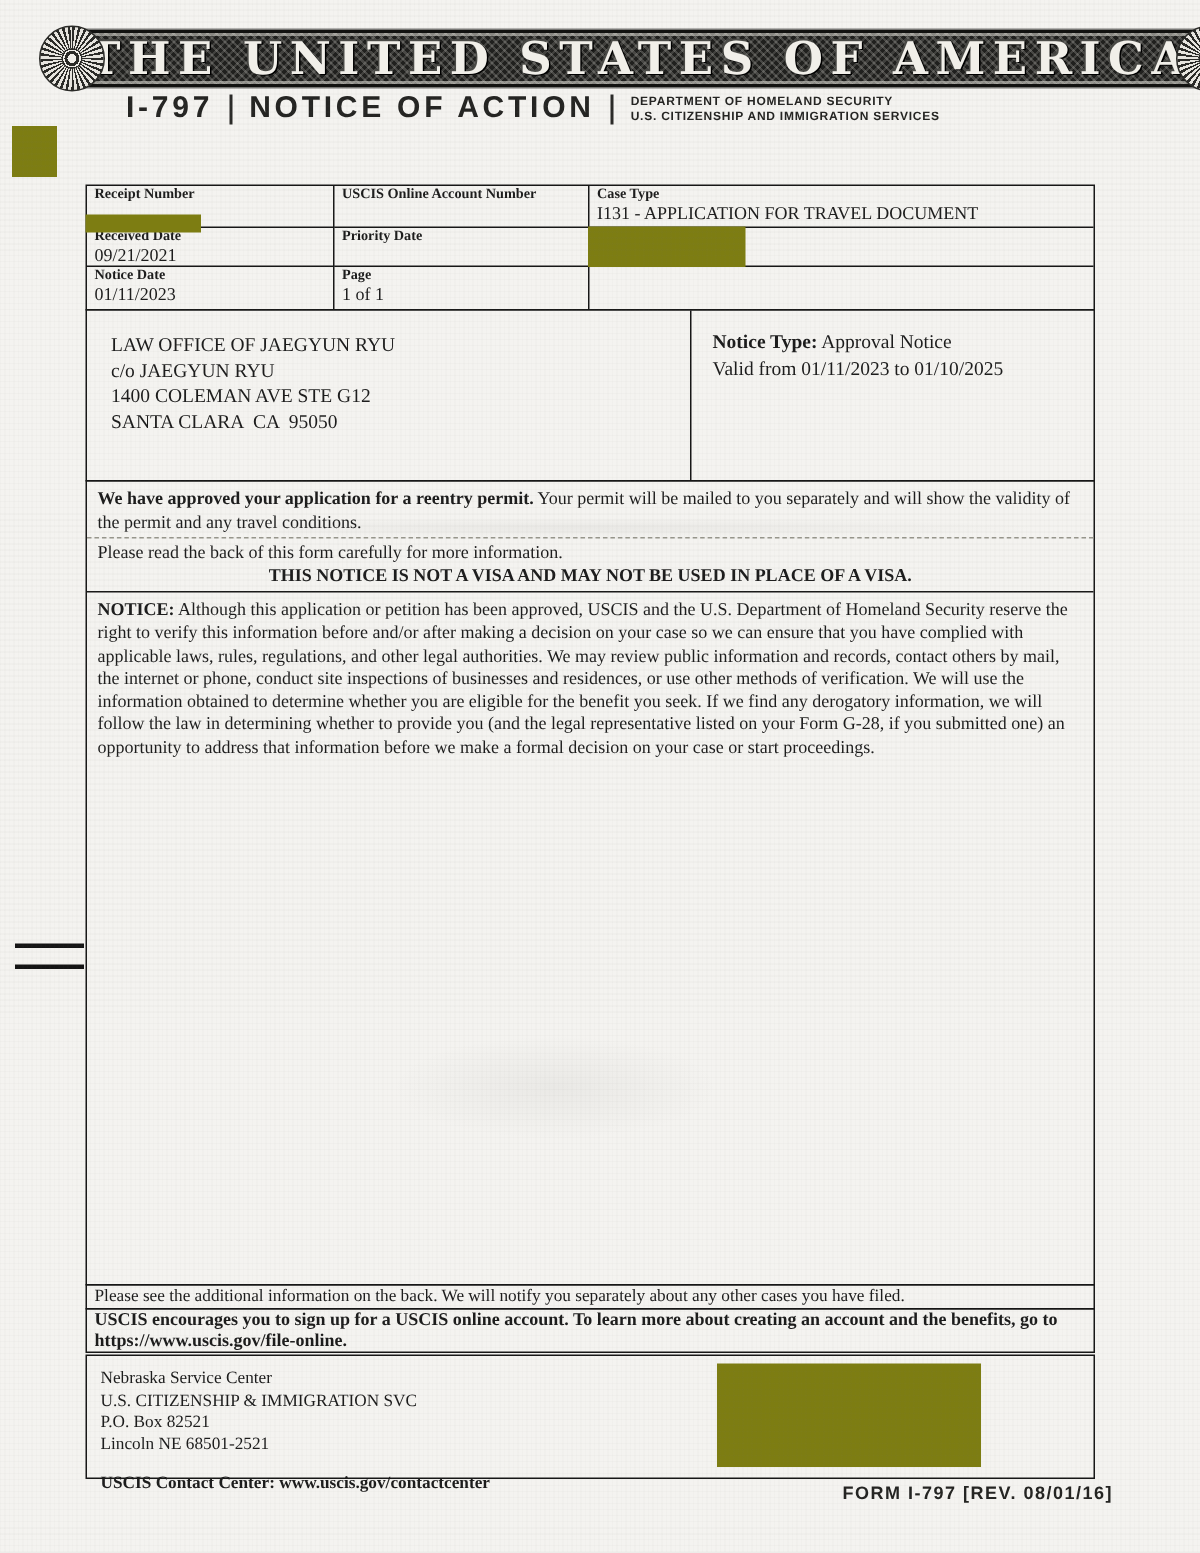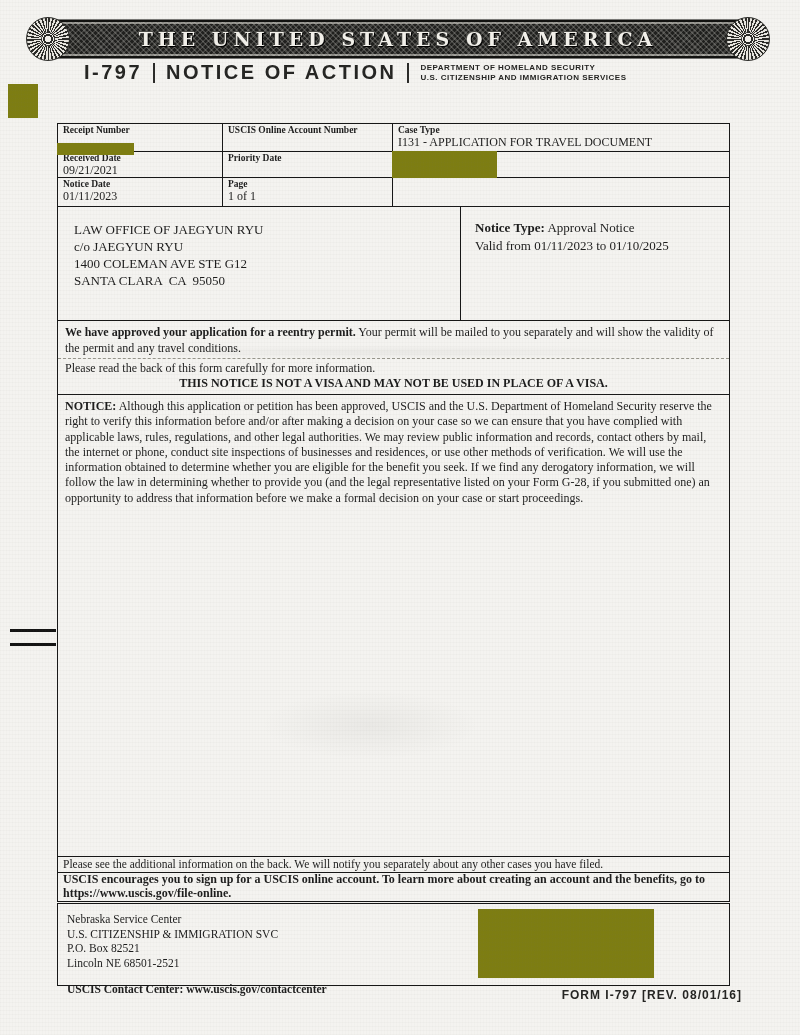--- a/index.html
+++ b/index.html
@@ -52,21 +52,21 @@
     background:
       repeating-linear-gradient(45deg, rgba(235,233,226,0.20) 0 1.5px, transparent 1.5px 4px),
       repeating-linear-gradient(-45deg, rgba(235,233,226,0.16) 0 1.5px, transparent 1.5px 4px),
       #20201e;
     border: 2px solid #121210;
     box-shadow: inset 0 0 0 2px rgba(240,238,230,0.5), 0 0 0 1px rgba(20,20,18,0.55);
     display: flex; align-items: center; justify-content: center;
   }
   .banner-text {
     font-family: "DejaVu Serif", serif;
-    font-weight: bold; font-size: 19px; letter-spacing: 5px;
+    font-weight: bold; font-size: 30px; letter-spacing: 5px;
     color: #f1efe9;
     text-shadow: 1px 1px 0 #000, -1px -1px 0 #4a4a46;
     white-space: nowrap;
   }
 
   
   .subheader {
     position: absolute; left: 84px; top: 61px;
     display: flex; align-items: center;
     font-family: "Liberation Sans", sans-serif;

